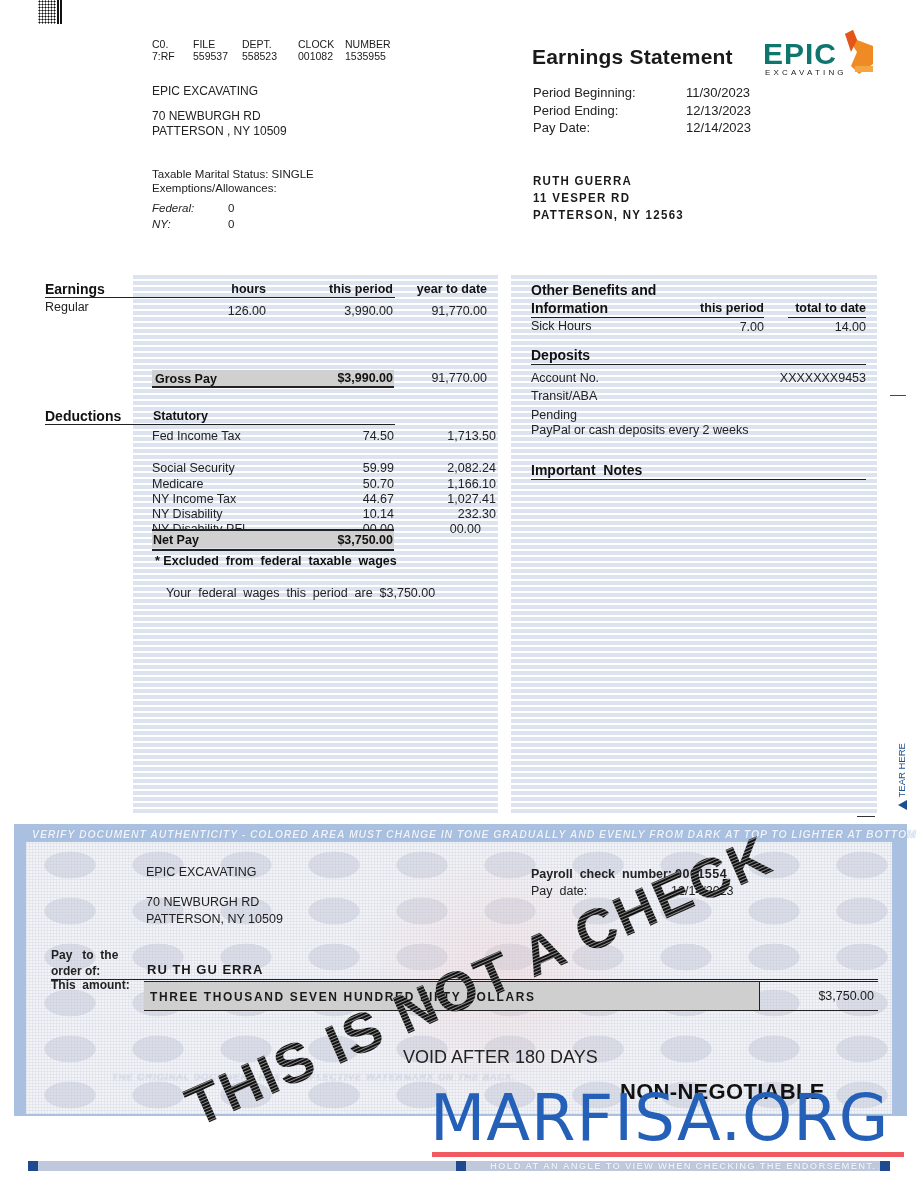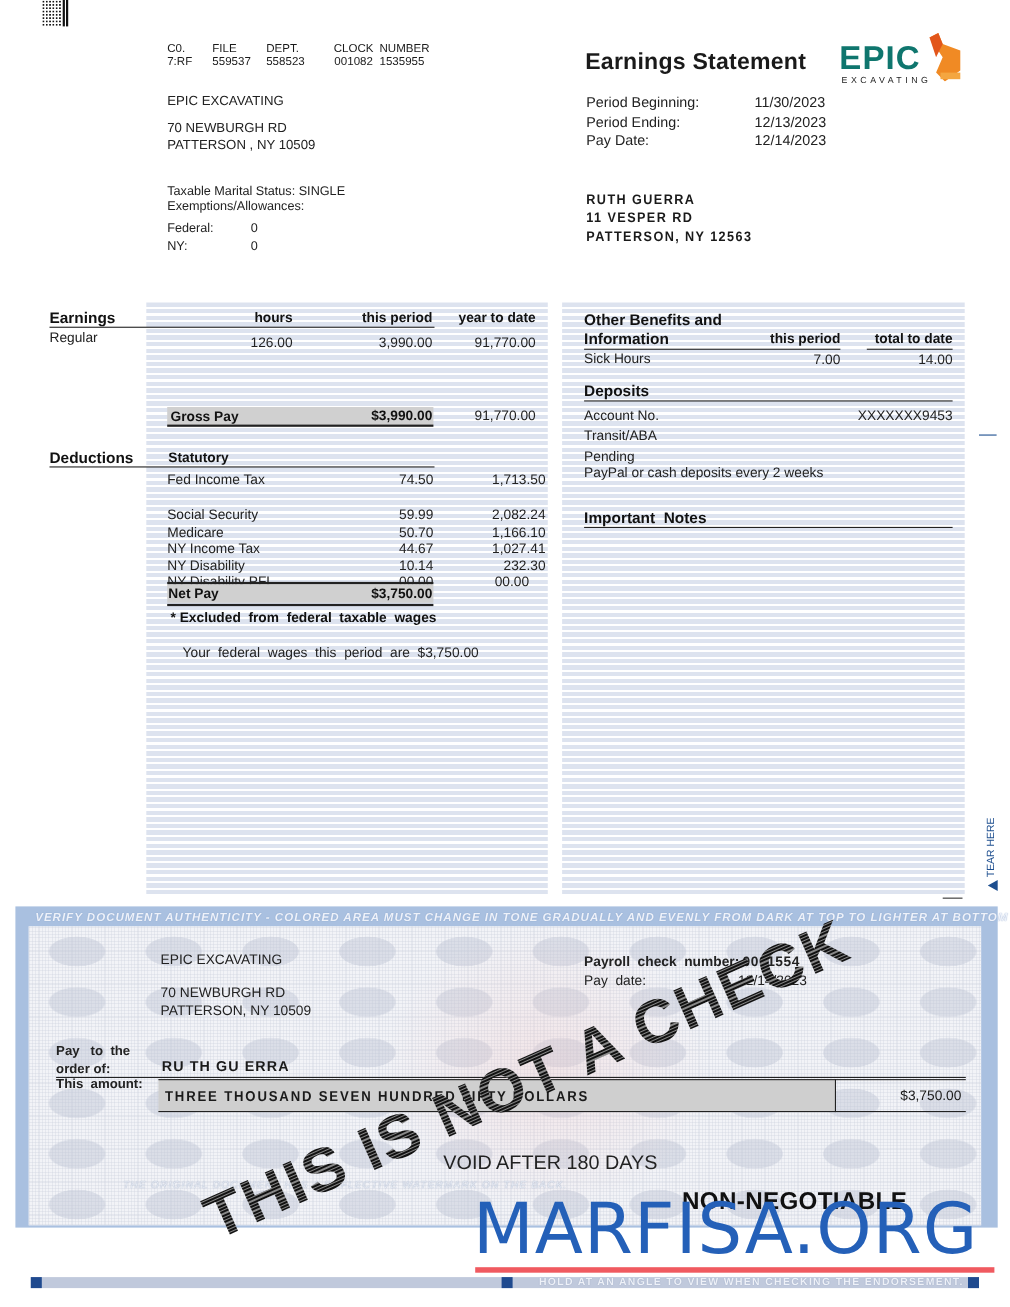--- a/index.html
+++ b/index.html
@@ -12,39 +12,39 @@
   
   .barcode { left: 38px; top: 0; width: 30px; height: 24px; display: flex; gap: 1px; }
   .barcode .grid { width: 18px; height: 24px;
     background-image: radial-gradient(circle, #111 45%, transparent 50%);
     background-size: 3px 3px; }
   .barcode .bar { width: 2px; height: 24px; background: #111; }
 
   
   .hdr-ids { left: 152px; top: 38px; }
   .hdr-ids .row { display: flex; font-size: 10.5px; line-height: 12px; }
-  .hdr-ids .c0 { width: 41px; } .hdr-ids .c1 { width: 49px; } .hdr-ids .c2 { width: 56px; } .hdr-ids .c3 { width: 47px; text-align: center; }
+  .hdr-ids .c0 { width: 41px; } .hdr-ids .c1 { width: 49px; } .hdr-ids .c2 { width: 56px; } .hdr-ids .c3 { width: 47px; }
 
   .title { left: 532px; top: 45px; font-size: 21px; font-weight: 900; letter-spacing: 0.2px; font-family: "Liberation Sans", sans-serif; }
   .logo { left: 763px; top: 30px; width: 112px; height: 48px; }
   .logo .epic { position: absolute; left: 0; top: 9px; font-size: 30px; font-weight: 900; letter-spacing: 1px; color: #0f766e; line-height: 30px; }
   .logo .exc { position: absolute; left: 2px; top: 38px; font-size: 8px; letter-spacing: 3.2px; color: #222; line-height: 9px; }
 
   .period { left: 533px; top: 84px; }
   .period .row { display: flex; font-size: 13px; line-height: 17.5px; color: #222; }
   .period .lbl { width: 153px; }
 
   .employee { left: 533px; top: 173px; font-size: 12.5px; line-height: 17px; font-weight: bold; letter-spacing: 1.4px; font-family: "Liberation Sans", sans-serif; transform: scaleX(0.92); transform-origin: left top; }
 
   .company-top { left: 152px; top: 84px; font-size: 12px; color: #222; }
   .company-top .l2 { margin-top: 11px; line-height: 15px; }
 
   .tax-status { left: 152px; top: 167px; font-size: 11.5px; line-height: 14px; color: #222; }
   .tax-status .ex { display: flex; }
-  .tax-status .ex .k { width: 76px; }
+  .tax-status .ex .k { width: 76px; font-style: italic; }
 
   
   .stripes {
     background: repeating-linear-gradient(to bottom, #dde3ef 0px, #dde3ef 4px, #ffffff 4px, #ffffff 6px);
   }
   .panel-left { left: 133px; top: 275px; width: 365px; height: 538px; }
   .panel-right { left: 511px; top: 275px; width: 366px; height: 538px; }
 
   .rule { position: absolute; height: 0; border-top: 1.5px solid #222; }
   .rule2 { position: absolute; height: 0; border-top: 2.5px solid #222; }

